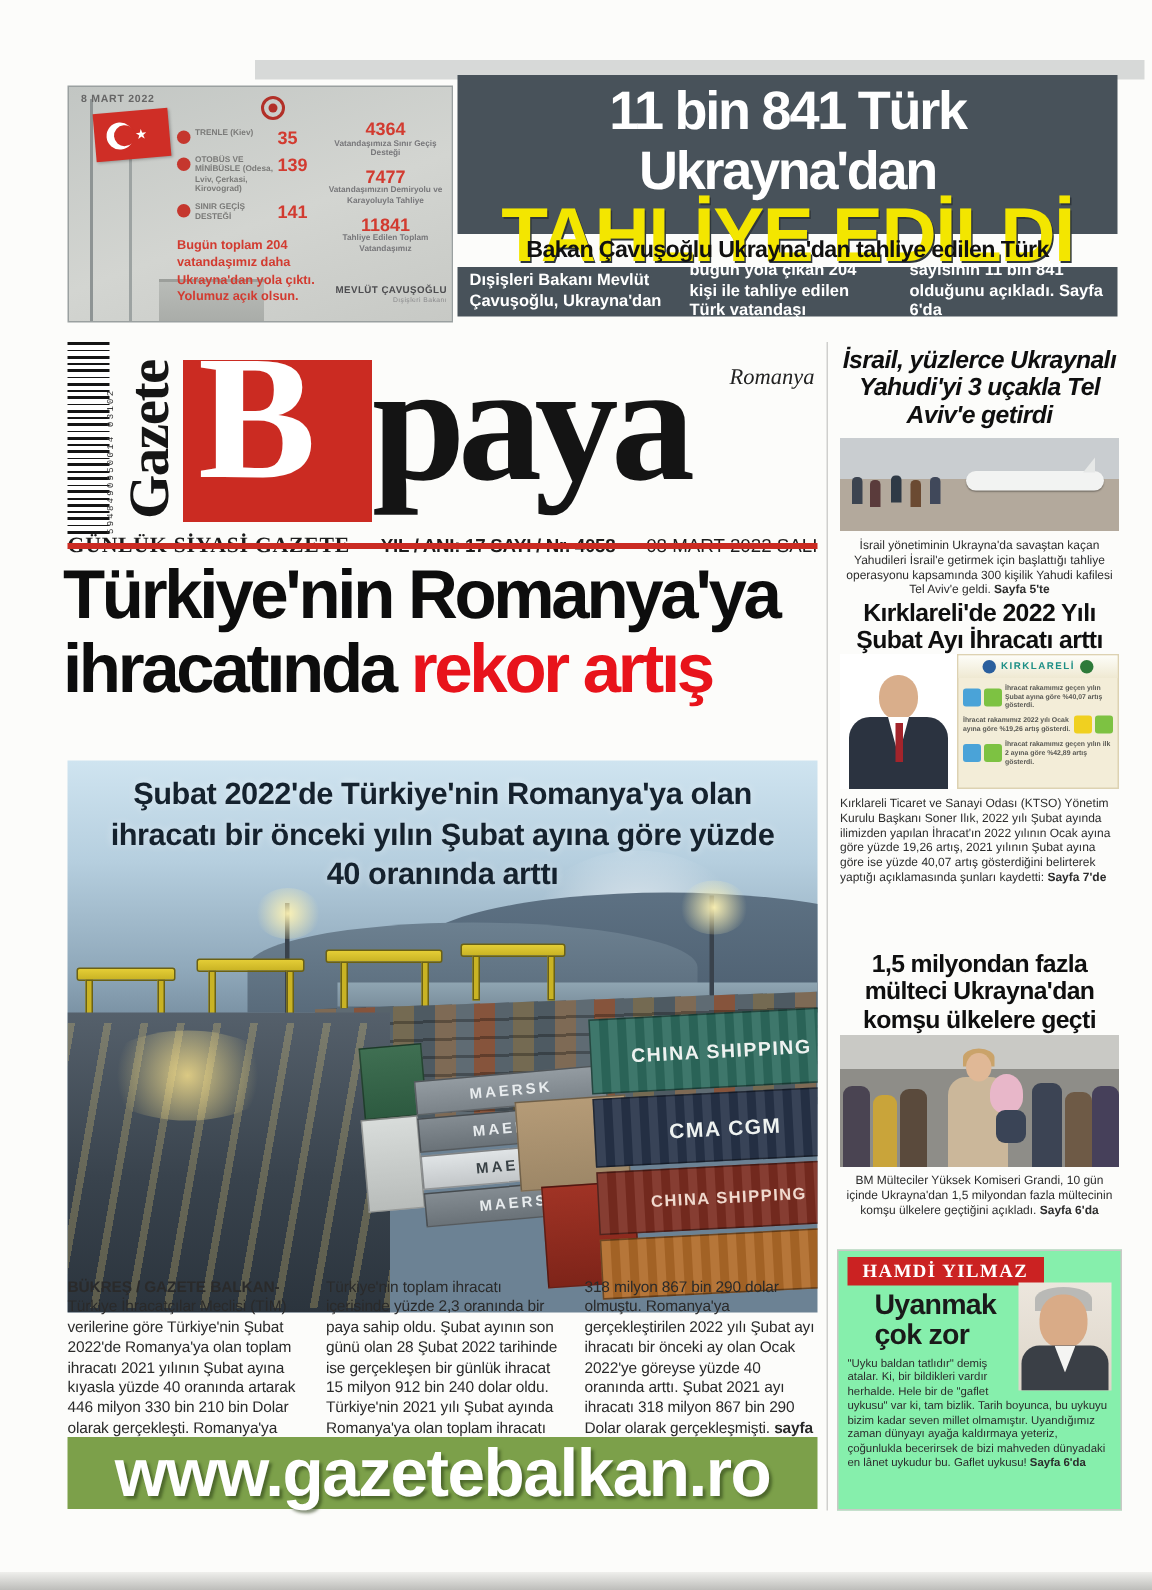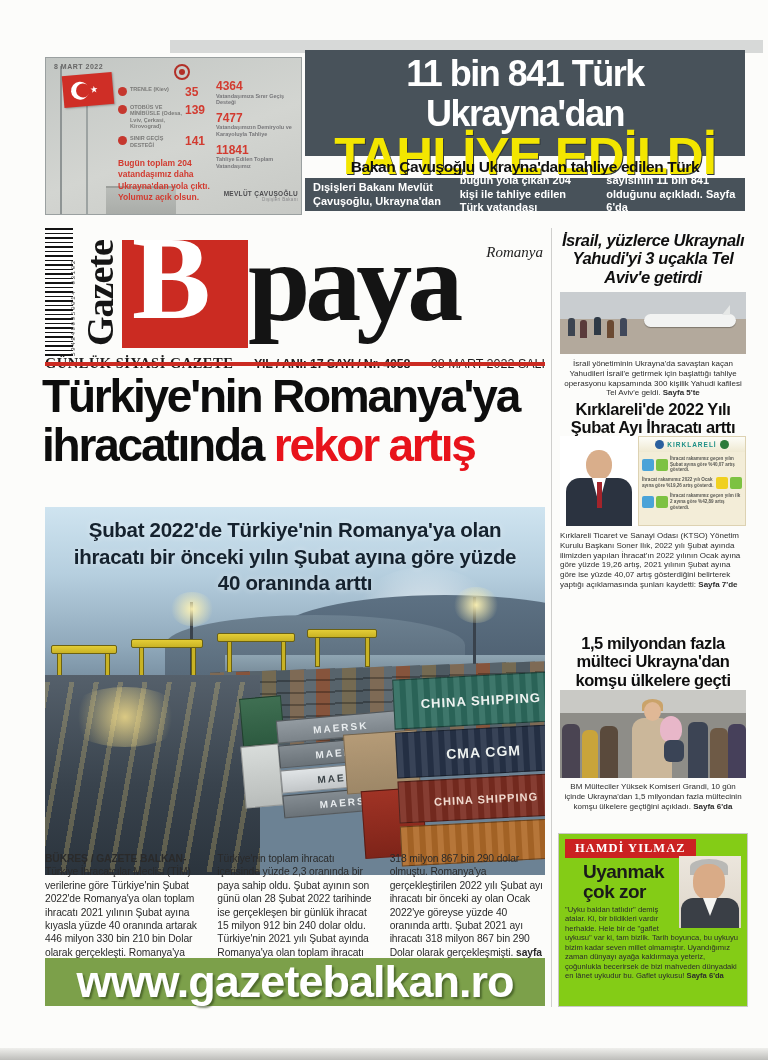--- a/index.html
+++ b/index.html
@@ -22,21 +22,21 @@
   .mfa-cres{left:8px;top:7px;width:18px;height:18px;border-radius:50%;background:#fff;}
   .mfa-cres2{left:13px;top:9px;width:14px;height:14px;border-radius:50%;background:#cf2e26;}
   .mfa-star{left:27px;top:11px;color:#fff;font-size:9px;}
   .mfa-emblem{left:128px;top:6px;width:16px;height:16px;border-radius:50%;border:2px solid #b23028;box-sizing:border-box;}
   .mfa-emblem:after{content:"";position:absolute;left:3px;top:3px;width:6px;height:6px;border-radius:50%;background:#b23028;}
   .mfa-stats-l{left:72px;top:28px;width:92px;}
   .mfa-row{display:flex;align-items:flex-start;margin-bottom:6px;}
   .mfa-ic{width:9px;height:9px;border-radius:50%;background:#c5372e;flex:0 0 9px;margin-right:3px;margin-top:1px;}
   .mfa-lab{font-size:5.5px;color:#7a7a78;line-height:1.15;width:52px;font-weight:700;}
   .mfa-val{font-size:12px;font-weight:800;color:#d23b30;margin-left:3px;line-height:1;}
-  .mfa-stats-r{left:170px;top:22px;width:82px;text-align:left;}
+  .mfa-stats-r{left:170px;top:22px;width:82px;text-align:center;}
   .mfa-row-r{margin-bottom:6px;}
   .mfa-val-r{font-size:12px;font-weight:800;color:#d23b30;line-height:1.05;}
   .mfa-lab-r{font-size:5.5px;color:#77777a;font-weight:700;line-height:1.2;}
   .mfa-msg{left:72px;top:100px;width:115px;font-size:8.5px;font-weight:800;color:#d23b30;line-height:1.35;}
   .mfa-sig{left:168px;top:132px;width:84px;text-align:right;font-size:6.5px;font-weight:800;color:#4d4d50;letter-spacing:.3px;}
   .mfa-sig small{display:block;font-size:4.5px;color:#8a8a8c;font-weight:400;}
   .mfa-bldg{left:60px;top:128px;width:70px;height:30px;background:linear-gradient(#b9bcb8,#a7aaa6);border-top:2px solid #9c9f9b;}
 
   
   .ban-a{left:305px;top:50px;width:440px;height:106px;background:#48525a;text-align:center;}
@@ -158,21 +158,21 @@
 
   .img3{top:690px;height:88px;overflow:hidden;background:linear-gradient(#c9c9c5 0 26%,#8e8d88 26% 100%);}
   .crowd{position:absolute;border-radius:6px 6px 0 0;}
   .rwoman-coat{position:absolute;left:72px;top:28px;width:40px;height:60px;border-radius:12px 12px 0 0;background:#cbb79a;}
   .rwoman-head{position:absolute;left:84px;top:12px;width:17px;height:19px;border-radius:50%;background:#e0b896;}
   .rwoman-hair{position:absolute;left:82px;top:9px;width:21px;height:12px;border-radius:50% 50% 0 0;background:#caa36a;}
   .rchild{position:absolute;left:100px;top:26px;width:22px;height:26px;border-radius:50% 50% 40% 40%;background:#e8b7c9;}
   .rchild2{position:absolute;left:104px;top:50px;width:20px;height:22px;border-radius:6px;background:#3a4456;}
 
   
-  .colbox{left:558px;top:833px;width:190px;height:174px;background:#84cc16;border:1px solid #c9c9c6;box-sizing:border-box;padding:4px 6px;}
+  .colbox{left:558px;top:833px;width:190px;height:174px;background:#86efac;border:1px solid #c9c9c6;box-sizing:border-box;padding:4px 6px;}
   .colband{display:inline-block;background:#cb2222;color:#fff;font-family:"Liberation Serif",serif;
            font-weight:700;font-size:12.5px;letter-spacing:1px;padding:2px 10px;}
   .colphoto{float:right;width:62px;height:72px;margin:-2px 0 3px 5px;background:linear-gradient(#ece6dd,#ddd5c9);position:relative;overflow:hidden;}
   .cp-head{position:absolute;left:14px;top:8px;width:32px;height:36px;border-radius:46%;background:#d9ab87;}
   .cp-hair{position:absolute;left:11px;top:3px;width:38px;height:16px;border-radius:50% 50% 0 0;background:#b9b9b6;}
   .cp-suit{position:absolute;left:2px;top:42px;width:58px;height:30px;border-radius:12px 12px 0 0;background:#3a3f46;}
   .cp-shirt{position:absolute;left:24px;top:42px;width:14px;height:18px;background:#f4f4f2;clip-path:polygon(0 0,100% 0,50% 100%);}
   .colhead{font-size:19px;font-weight:800;letter-spacing:-.5px;line-height:1.05;margin:4px 0 3px 18px;}
   .colbody{font-size:7.6px;line-height:1.25;color:#2c2c2c;}
   .colbody b{font-weight:800;}

